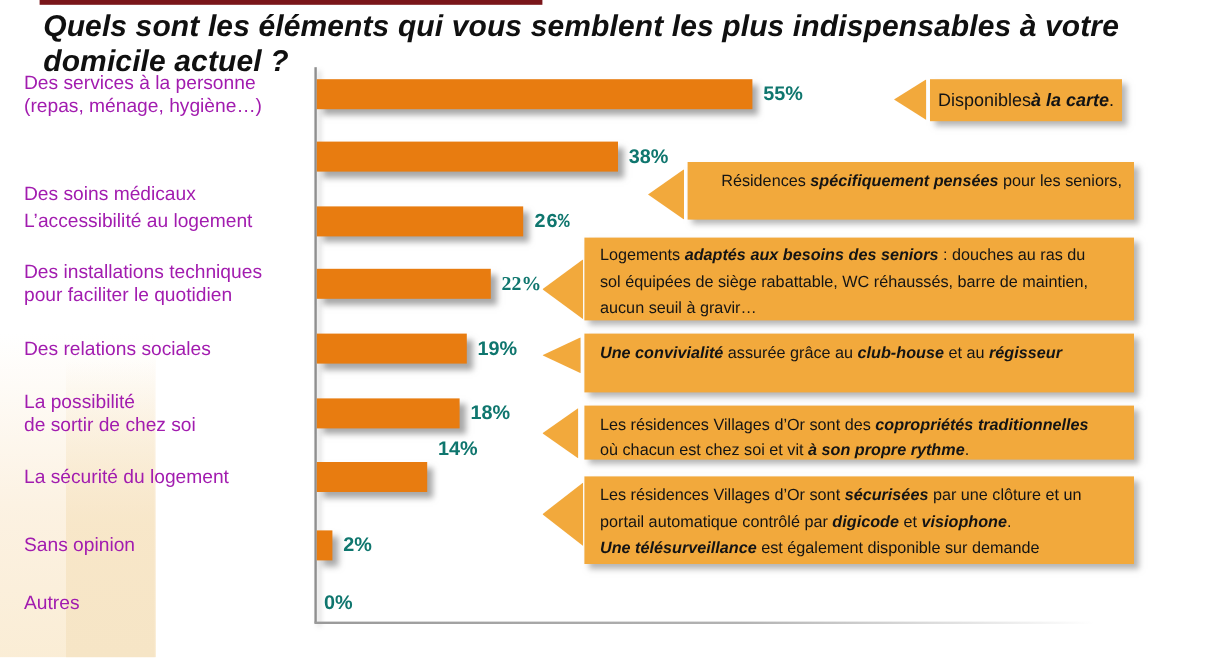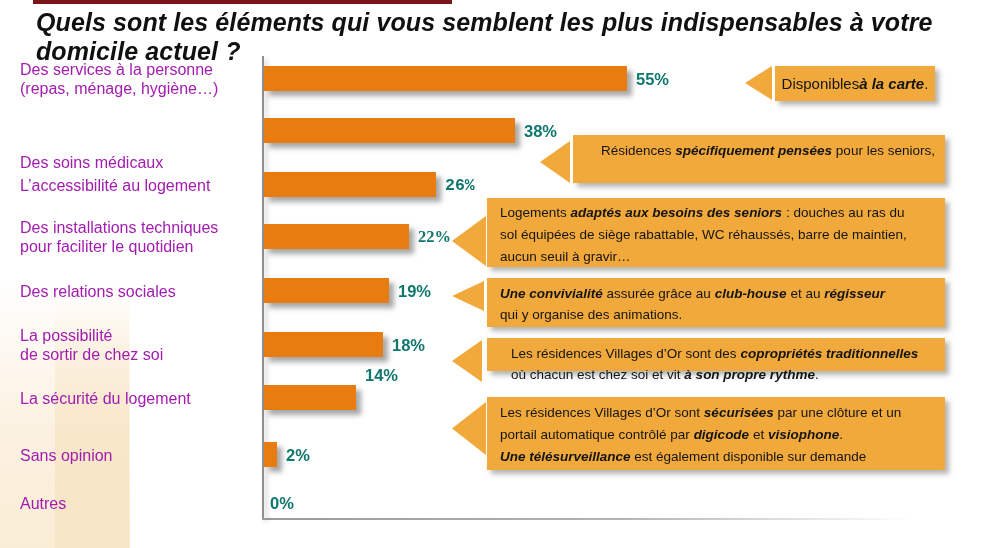--- a/index.html
+++ b/index.html
@@ -94,20 +94,20 @@
       <div class="callout-box center-text" style="left: 775px; top: 66px; width: 160px; height: 35px;">
         <span>Disponibles </span>
         <span class="em">à la carte</span>
         <span>.</span>
       </div>
       <div class="callout-arrow" style="left: 745px; top: 66px; width: 27px; height: 34px;"></div>
       <div class="callout-box" style="left: 573px; top: 135px; width: 372px; height: 48px; padding-top: 5px; padding-left: 28px; padding-right: 4px; line-height: 21px;"><span>Résidences </span><span class="em">spécifiquement pensées</span><span> pour les seniors,</span><br></div>
       <div class="callout-arrow" style="left: 540px; top: 141px; width: 30px; height: 42px;"></div>
       <div class="callout-box" style="left: 487px; top: 198px; width: 458px; height: 69px; padding-top: 4px; padding-left: 13px; padding-right: 4px; line-height: 22px;"><span>Logements </span><span class="em">adaptés aux besoins des seniors</span><span> : douches au ras du</span><br><span>sol équipées de siège rabattable, WC réhaussés, barre de maintien,</span><br><span>aucun seuil à gravir…</span></div>
       <div class="callout-arrow" style="left: 452px; top: 216px; width: 34px; height: 50px;"></div>
-      <div class="callout-box" style="left: 487px; top: 278px; width: 458px; height: 49px; padding-top: 5px; padding-left: 13px; padding-right: 4px; line-height: 21px;"><span class="em">Une convivialité</span><span> assurée grâce au </span><span class="em">club-house</span><span> et au </span><span class="em">régisseur</span><br><span>qui y organise des animations.</span></div>
+      <div class="callout-box" style="left: 487px; top: 278px; width: 458px; height: 49px; padding-top: 5px; padding-left: 13px; padding-right: 4px; line-height: 21px;"><span class="em">Une convivialité</span><span> assurée grâce au </span><span class="em">club-house</span><span> et au </span><span class="em">régisseur</span><br></div>
       <div class="callout-arrow" style="left: 452px; top: 281px; width: 32px; height: 30px;"></div>
-      <div class="callout-box" style="left: 487px; top: 338px; width: 458px; height: 33px; padding-top: 5px; padding-left: 24px; padding-right: 4px; line-height: 21px;"><span>Les résidences Villages d’Or sont des </span><span class="em">copropriétés traditionnelles</span><br><span>où chacun est chez soi et vit </span><span class="em">à son propre rythme</span><span>.</span></div>
+      <div class="callout-box" style="left: 487px; top: 338px; width: 458px; height: 45px; padding-top: 5px; padding-left: 13px; padding-right: 4px; line-height: 21px;"><span>Les résidences Villages d’Or sont des </span><span class="em">copropriétés traditionnelles</span><br><span>où chacun est chez soi et vit </span><span class="em">à son propre rythme</span><span>.</span></div>
       <div class="callout-arrow" style="left: 452px; top: 340px; width: 30px; height: 42px;"></div>
       <div class="callout-box" style="left: 487px; top: 397px; width: 458px; height: 73px; padding-top: 5px; padding-left: 13px; padding-right: 4px; line-height: 22px;"><span>Les résidences Villages d’Or sont </span><span class="em">sécurisées</span><span> par une clôture et un</span><br><span>portail automatique contrôlé par </span><span class="em">digicode</span><span> et </span><span class="em">visiophone</span><span>.</span><br><span class="em">Une télésurveillance</span><span> est également disponible sur demande</span></div>
       <div class="callout-arrow" style="left: 452px; top: 402px; width: 34px; height: 53px;"></div>
     </div>
 </div>
 
 </body></html>

